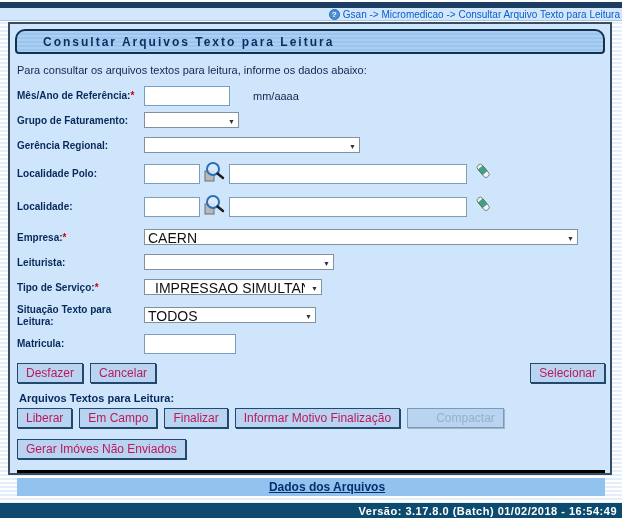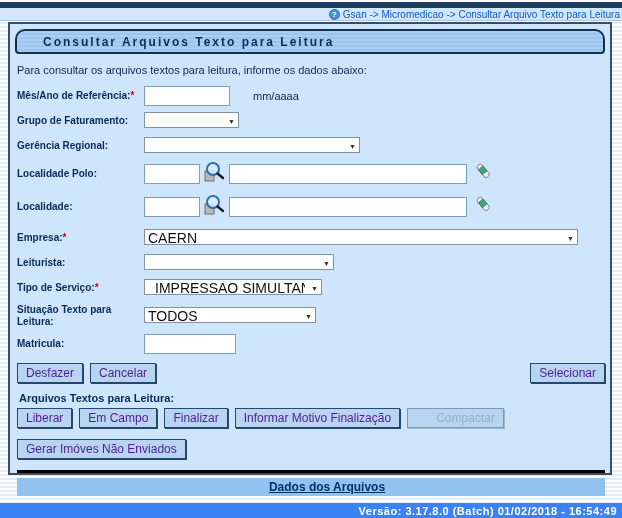--- a/index.html
+++ b/index.html
@@ -51,36 +51,36 @@
   .sel-empresa select { width:434px; }
   .sel-leiturista select { width:190px; }
   .sel-tipo select { width:178px;padding-left:10px; }
   .sel-situacao select { width:172px; }
 
   .iconbtn { display:inline-block; vertical-align:middle; cursor:pointer; }
   .mag { margin-left:3px; }
   .eraser { margin-left:7px; }
 
   .gbtn { display:inline-block; background:#b8d4f1; border:1px solid #23486d;
-          box-shadow:1px 1px 0 0 #23486d; color:#4c1d95; font-size:12px;
+          box-shadow:1px 1px 0 0 #23486d; color:#be185d; font-size:12px;
           font-family:"Liberation Sans",sans-serif; padding:2px 8px; cursor:pointer; white-space:nowrap; }
   .gbtn.disabled { color:#96b1cd; border-color:#7e99b4; box-shadow:1px 1px 0 0 #9fb6cd; cursor:default;padding-left:28px; }
 
   .actionrow { display:flex; margin:9px 0 0 0; }
   .actionrow .gap { margin-left:7px; }
   .spacer { flex:1; }
 
   .sectlabel { font-weight:bold; font-size:11px; color:#072a5c; margin:9px 0 4px 2px; }
   .btnrow { display:flex; gap:7px; margin-bottom:11px; flex-wrap:nowrap; }
 
   .blackline { height:3px; background:#000; margin:7px 0 5px 0; }
   .secthead { height:18px; background:#92c3ef; display:flex; align-items:center; justify-content:center; }
   .secthead span { font-size:12px; font-weight:bold; color:#06306b; text-decoration:underline;margin-left:32px; }
 
-  .footer { position:absolute; left:0; bottom:0; width:622px; height:15px; background:#3b82f6;
+  .footer { position:absolute; left:0; bottom:0; width:622px; height:15px; background:#0c4a6e;
             display:flex; align-items:center; justify-content:flex-end; padding-right:5px; }
   .footer span { color:#ffffff; font-size:11px; font-weight:bold; letter-spacing:0.5px; white-space:nowrap; }
 </style>
 </head>
 <body>
 
 <div class="topbar"></div>
 
 <div class="crumbbar">
   <span class="helpicon">?</span>

